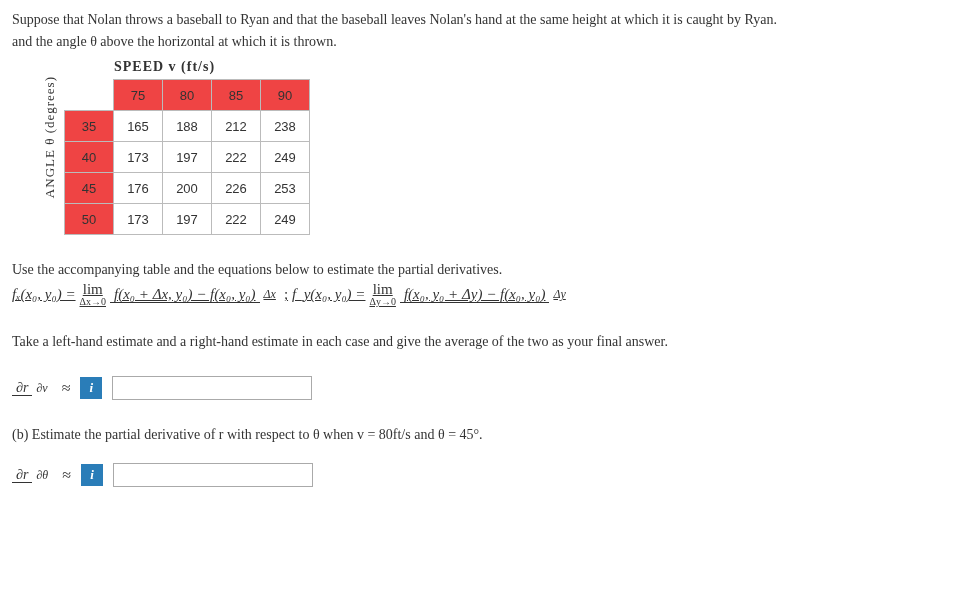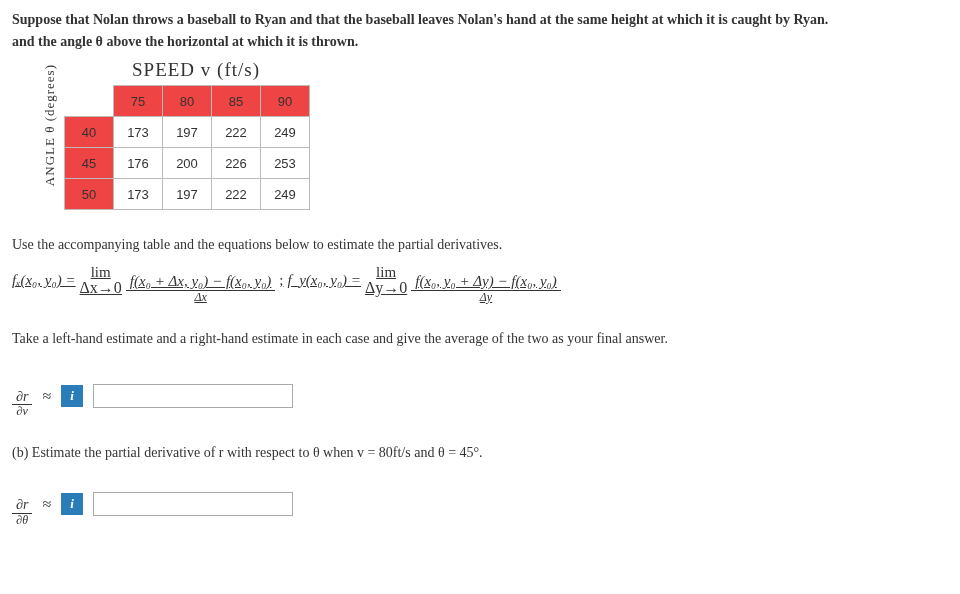--- a/index.html
+++ b/index.html
@@ -8,44 +8,44 @@
     color: #333;
     margin: 0;
     padding: 10px 12px;
     width: 960px;
     box-sizing: border-box;
     background: #fff;
   }
   .intro p {
     margin: 0 0 2px 0;
     line-height: 1.4;
-    font-weight: bold;
   }
   .table-wrap {
     margin-top: 8px;
     margin-left: 30px;
     display: flex;
     align-items: flex-start;
   }
   .vlabel {
     writing-mode: vertical-rl;
     transform: rotate(180deg);
     font-family: Georgia, serif;
     font-size: 13px;
     letter-spacing: 1px;
     margin-right: 6px;
     align-self: center;
     padding-top: 20px;
   }
   .hlabel {
     font-family: Georgia, serif;
-    font-size: 19px;
+    font-size: 14px;
     letter-spacing: 1px;
     margin-bottom: 4px;
-    margin-left: 68px;
+    margin-left: 50px;
+    font-weight: bold;
   }
   table.data {
     border-collapse: collapse;
   }
   table.data td, table.data th {
     border: 1px solid #bbb;
     width: 46px;
     height: 28px;
     text-align: center;
     font-family: Arial, sans-serif;
@@ -73,25 +73,24 @@
     display: flex;
     align-items: center;
     gap: 4px;
     margin-top: 2px;
     font-family: 'Times New Roman', serif;
     font-size: 15px;
     text-decoration: underline;
   }
   .frac {
     display: inline-flex;
-    flex-direction: column;
+    flex-direction: row;
     align-items: center;
     vertical-align: middle;
     font-family: 'Times New Roman', serif;
-    margin-top: 16px;
   }
   .frac .num {
     border-bottom: 1px solid #333;
     padding: 0 4px;
     line-height: 1.1;
   }
   .frac .den {
     padding: 0 4px;
     line-height: 1.1;
     font-size: 12px;
@@ -99,21 +98,21 @@
   .lim {
     display: inline-flex;
     flex-direction: column;
     align-items: center;
     font-family: 'Times New Roman', serif;
     font-size: 15px;
     line-height: 1;
     vertical-align: middle;
   }
   .lim .sub {
-    font-size: 16px;
+    font-size: 10px;
   }
   .answer-row {
     display: flex;
     align-items: center;
     gap: 10px;
     margin-top: 18px;
   }
   .info-btn {
     width: 22px;
     height: 22px;
@@ -156,20 +155,27 @@
     <table class="data">
       <tbody>
           <tr>
         <td class="corner"></td>
         <th>75</th>
         <th>80</th>
         <th>85</th>
         <th>90</th>
       </tr>
       <tr>
+        <th>35</th>
+        <td>165</td>
+        <td>188</td>
+        <td>212</td>
+        <td>238</td>
+      </tr>
+      <tr>
         <th>40</th>
         <td>173</td>
         <td>197</td>
         <td>222</td>
         <td>249</td>
       </tr>
       <tr>
         <th>45</th>
         <td>176</td>
         <td>200</td>

